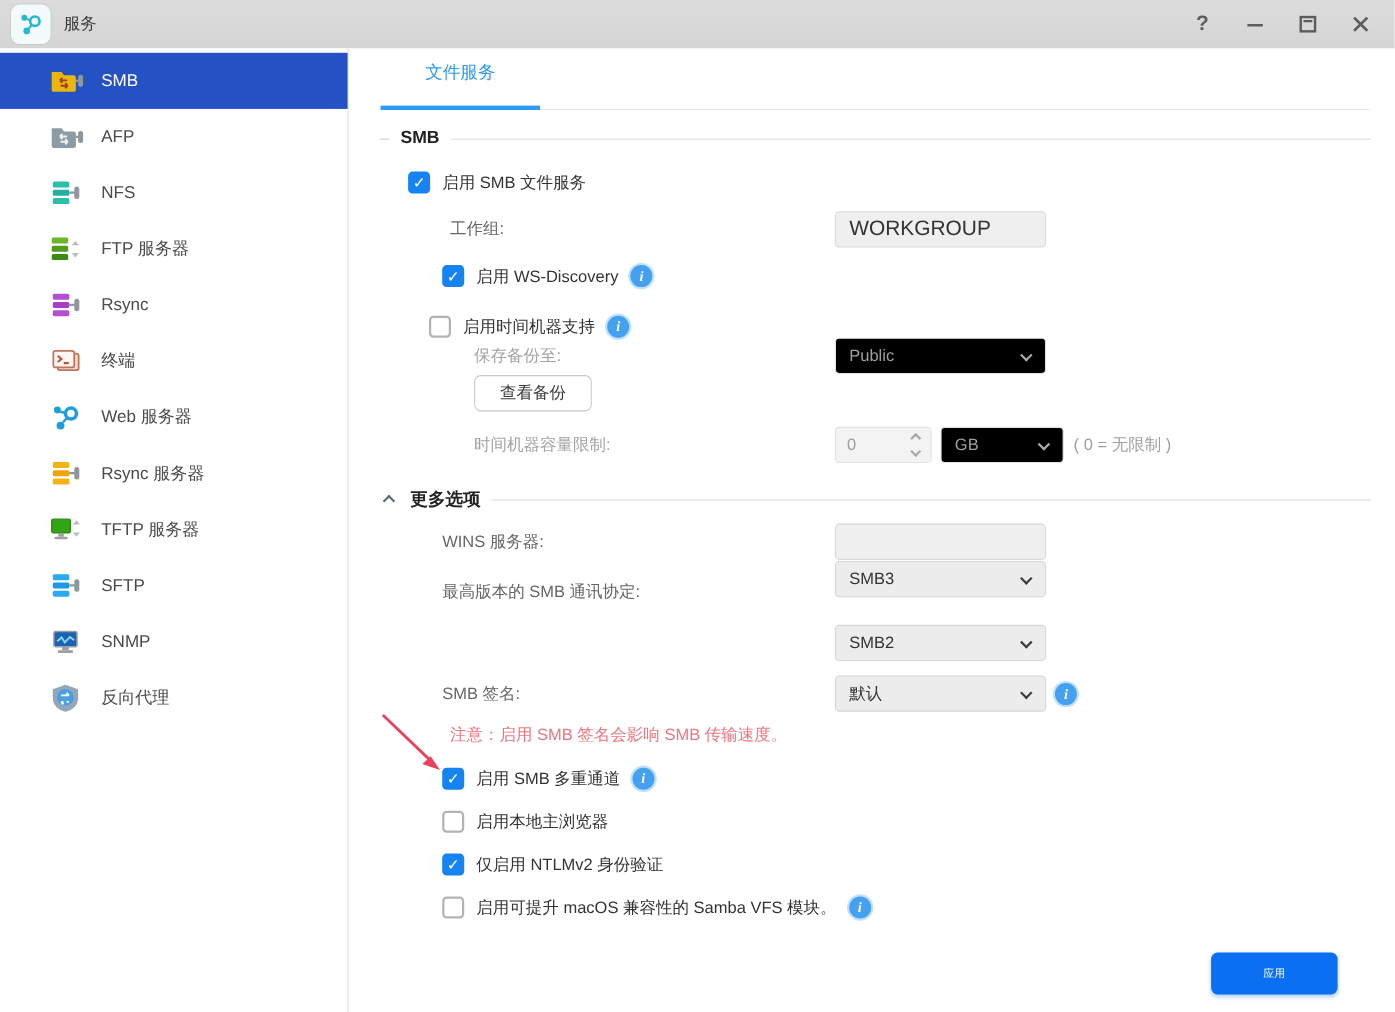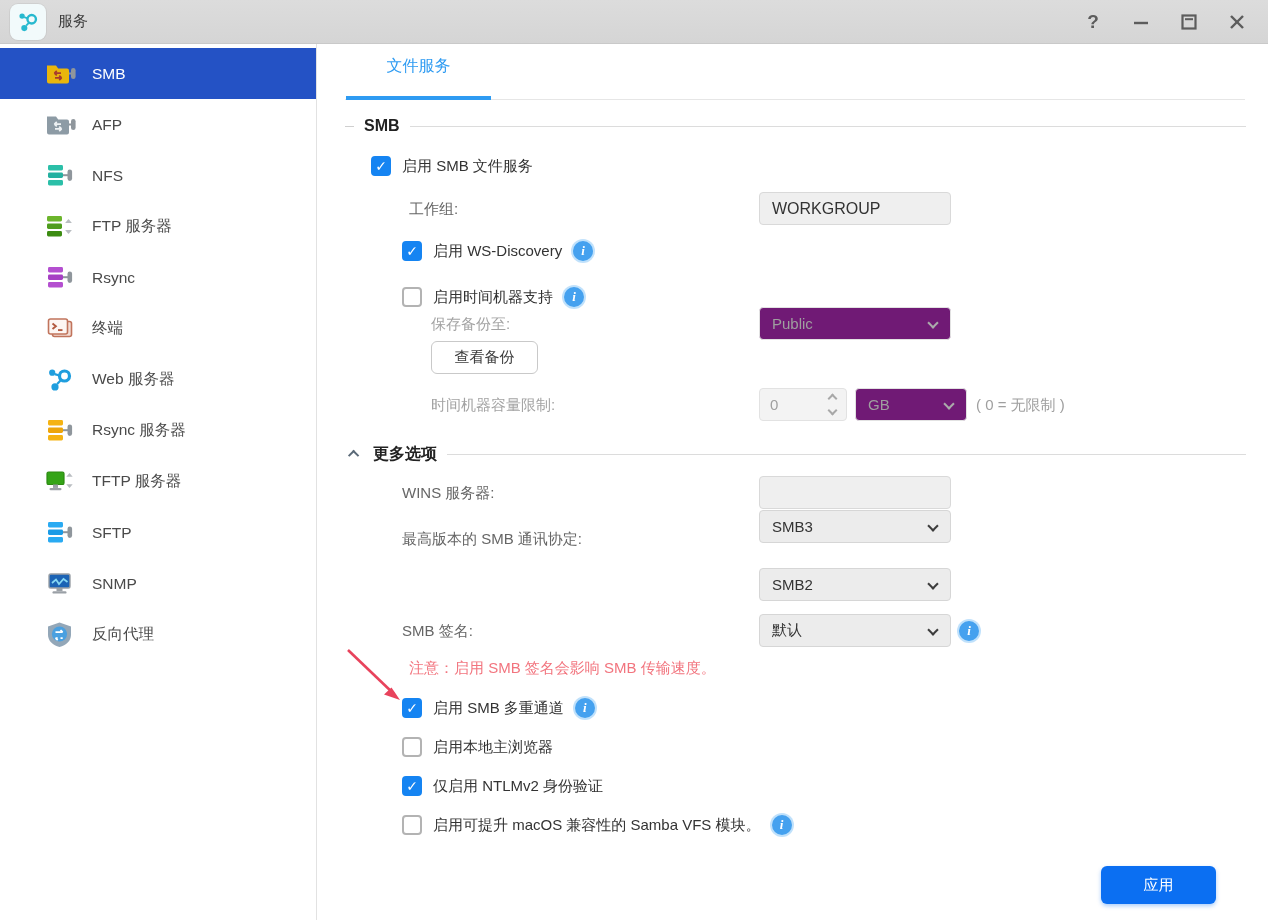--- a/index.html
+++ b/index.html
@@ -69,53 +69,53 @@
     width:20px; height:20px; border-radius:50%; background:#45a1ef; flex:none;
     box-shadow:0 0 0 2px rgba(140,200,248,.55);
     display:flex; align-items:center; justify-content:center; cursor:pointer;
   }
   .info i { color:#fff; font-size:13px; font-family:"Liberation Serif","DejaVu Serif",serif;
             font-style:italic; font-weight:bold; }
   .flabel { position:absolute; height:33px; line-height:33px; color:#666; white-space:nowrap; }
   .flabel.dim { color:#a3a3a3; }
   .field {
     position:absolute; height:33px; background:#efefef; border:1px solid #d9d9d9;
-    border-radius:4px; font-size:16px; color:#333; padding:0 12px;
+    border-radius:4px; font-size:19px; color:#333; padding:0 12px;
     font-family:"Liberation Sans","DejaVu Sans",sans-serif;
   }
   .select {
     position:absolute; height:33px; background:#ececec; border:1px solid #d6d6d6;
     border-radius:4px; display:flex; align-items:center; padding:0 12px; cursor:pointer;
   }
   .select .sel-text { color:#333; }
   .select .chev { position:absolute; right:13px; top:11px; width:8px; height:8px;
                   border-right:2.4px solid #3c3c3c; border-bottom:2.4px solid #3c3c3c;
                   transform:rotate(45deg); }
-  .select.disabled { background:#701a75; border-color:#e2e2e2; cursor:default; }
+  .select.disabled { background:#000000; border-color:#e2e2e2; cursor:default; }
   .select.disabled .sel-text { color:#9f9f9f; }
   .select.disabled .chev { border-color:#ababab; }
   .spin {
     position:absolute; height:33px; background:#f3f3f3; border:1px solid #e2e2e2;
     border-radius:4px; display:flex; align-items:center; padding:0 10px;
   }
   .spin .spin-val { color:#9f9f9f; }
   .spin .arrows { position:absolute; right:10px; top:6px; display:flex; flex-direction:column; gap:5px; }
   .spin .arrows span { width:7px; height:7px; border-color:#a8a8a8; display:block; }
   .spin .arrows .up { border-left:2px solid #a8a8a8; border-top:2px solid #a8a8a8; transform:rotate(45deg); }
   .spin .arrows .dn { border-right:2px solid #a8a8a8; border-bottom:2px solid #a8a8a8; transform:rotate(45deg); }
   .hint { position:absolute; height:33px; line-height:33px; color:#9f9f9f; }
   .btn-plain {
     position:absolute; height:33px; background:#fff; border:1px solid #c9c9c9; border-radius:6px;
     color:#3a3a3a; font-size:15px; display:flex; align-items:center; justify-content:center; cursor:pointer;
     font-family:"Liberation Sans","DejaVu Sans",sans-serif;
   }
   .note-red { position:absolute; color:#f2747e; font-size:15px; white-space:nowrap; }
   .btn-apply {
     position:absolute; width:115px; height:38px; background:#0b6ff2; border:none; border-radius:6px;
-    color:#fff; font-size:15px; cursor:pointer; box-shadow:0 2px 4px rgba(11,111,242,.35);
+    color:#fff; font-size:10px; cursor:pointer; box-shadow:0 2px 4px rgba(11,111,242,.35);
     font-family:Liberation Sans, sans-serif;
   }
   .annot { position:absolute; pointer-events:none; }
 </style>
 </head>
 <body>
 
 <div class="titlebar">
   <div class="appicon">
     <svg width="24" height="24" viewBox="0 0 26 26">
@@ -332,21 +332,21 @@
   <div class="row" style="left:84px; top:196px;">
     <span class="cb is-on">
       <span class="tick">✓</span>
     </span>
     <span class="cb-label">启用 WS-Discovery</span>
     <span class="info">
         <i>i</i>
       </span>
   </div>
 
-  <div class="row" style="left:84px; top:242px;justify-content:space-between;">
+  <div class="row" style="left:72px; top:242px;justify-content:space-between;">
     <span class="cb">
       
     </span>
     <span class="cb-label">启用时间机器支持</span>
     <span class="info">
         <i>i</i>
       </span>
   </div>
 
   <div class="flabel dim" style="left:113px; top:263px;">保存备份至:</div>

